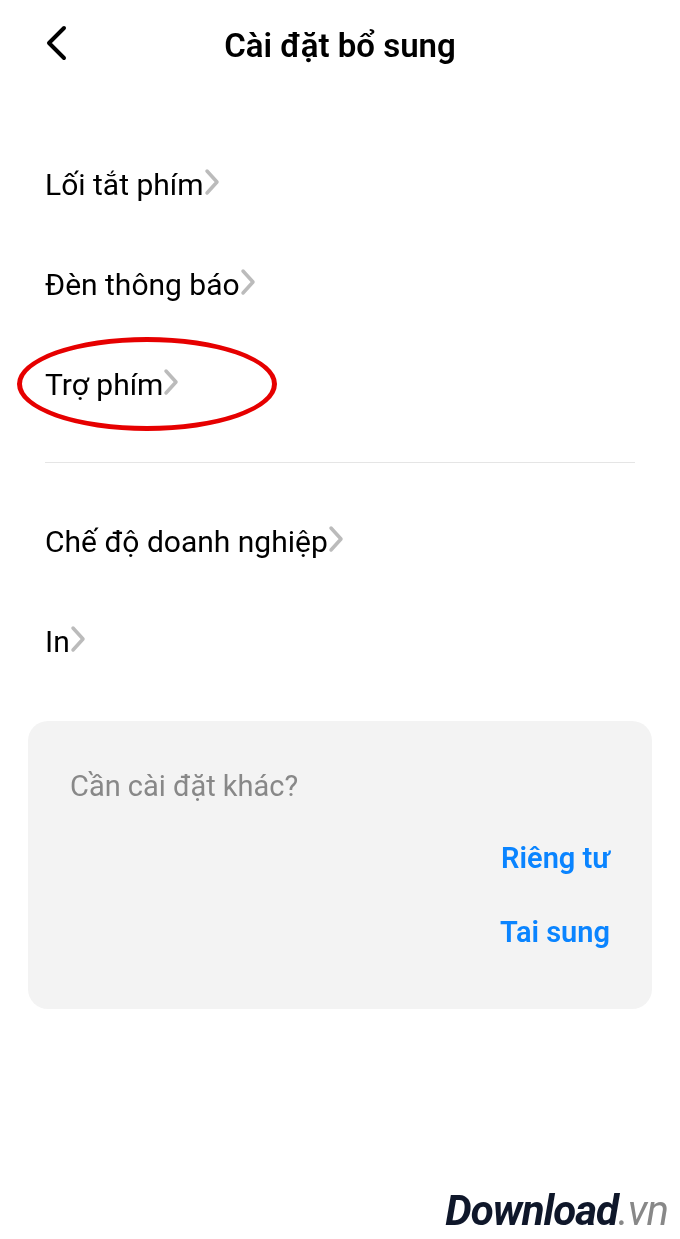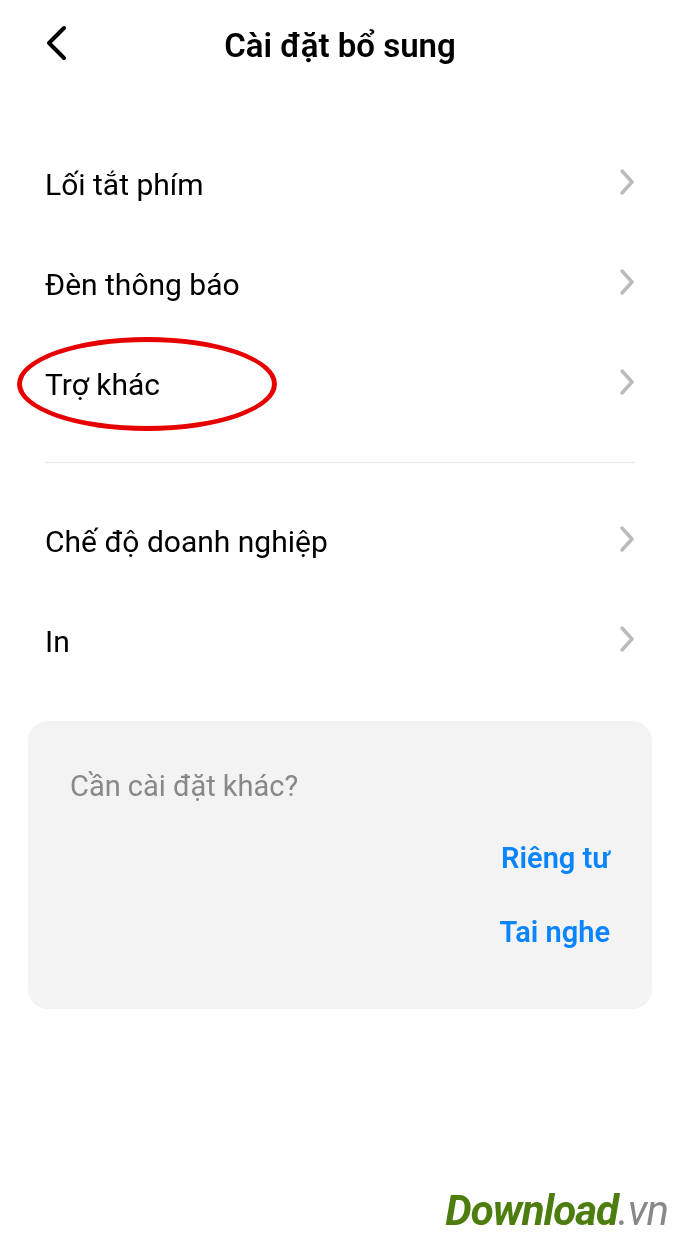--- a/index.html
+++ b/index.html
@@ -35,21 +35,20 @@
       font-size: 33px;
       font-weight: 600;
       color: #000;
     }
     .settings-list {
       padding: 0 45px;
     }
     .settings-item {
       display: flex;
       align-items: center;
-      justify-content: space-between;
       height: 100px;
       cursor: pointer;
       position: relative;
     }
     .settings-item-label {
       font-size: 30px;
       font-weight: 400;
       color: #000;
     }
     .chevron-right {
@@ -93,21 +92,21 @@
     }
     .watermark {
       position: absolute;
       bottom: 4px;
       right: 12px;
       font-size: 42px;
       font-weight: 700;
       font-style: italic;
       letter-spacing: -1px;
     }
-    .watermark .d { color: #4d7c0f; margin-top: 7px; }
+    .watermark .d { color: #0f172a; margin-top: 7px; }
     .watermark .vn { color: #888; font-weight: 400; }
     .spacer-top { height: 44px; }
   </style>
 </head>
 <body>
 
 <div class="header">
   <div class="back-button">
     <svg width="22" height="36" viewBox="0 0 22 36" fill="none">
       <path d="M19 3 L4 18 L19 33" stroke="#000" stroke-width="4" stroke-linecap="round" stroke-linejoin="round"></path>
@@ -135,21 +134,21 @@
       <svg width="16" height="28" viewBox="0 0 16 28" fill="none">
           <path d="M3 3 L13 14 L3 25" stroke="#bbb" stroke-width="3.5" stroke-linecap="round" stroke-linejoin="round"></path>
         </svg>
     </span>
   </div>
 
 
 
   <div class="settings-item">
     <div class="highlight-ellipse"></div>
-    <span class="settings-item-label">Trợ khác</span>
+    <span class="settings-item-label">Trợ phím</span>
     <span class="chevron-right">
       <svg width="16" height="28" viewBox="0 0 16 28" fill="none">
           <path d="M3 3 L13 14 L3 25" stroke="#bbb" stroke-width="3.5" stroke-linecap="round" stroke-linejoin="round"></path>
         </svg>
     </span>
   </div>
 
   <div class="divider"></div>
 
   <div class="settings-item">
@@ -168,18 +167,18 @@
           <path d="M3 3 L13 14 L3 25" stroke="#bbb" stroke-width="3.5" stroke-linecap="round" stroke-linejoin="round"></path>
         </svg>
     </span>
   </div>
 
 </div>
 
 <div class="other-settings-card">
   <div class="card-title">Cần cài đặt khác?</div>
   <div class="card-link">Riêng tư</div>
-  <div class="card-link">Tai nghe</div>
+  <div class="card-link">Tai sung</div>
 </div>
 
 <div class="watermark">
   <span class="d">Download</span><span class="vn">.vn</span>
 </div>
 
 </body></html>

